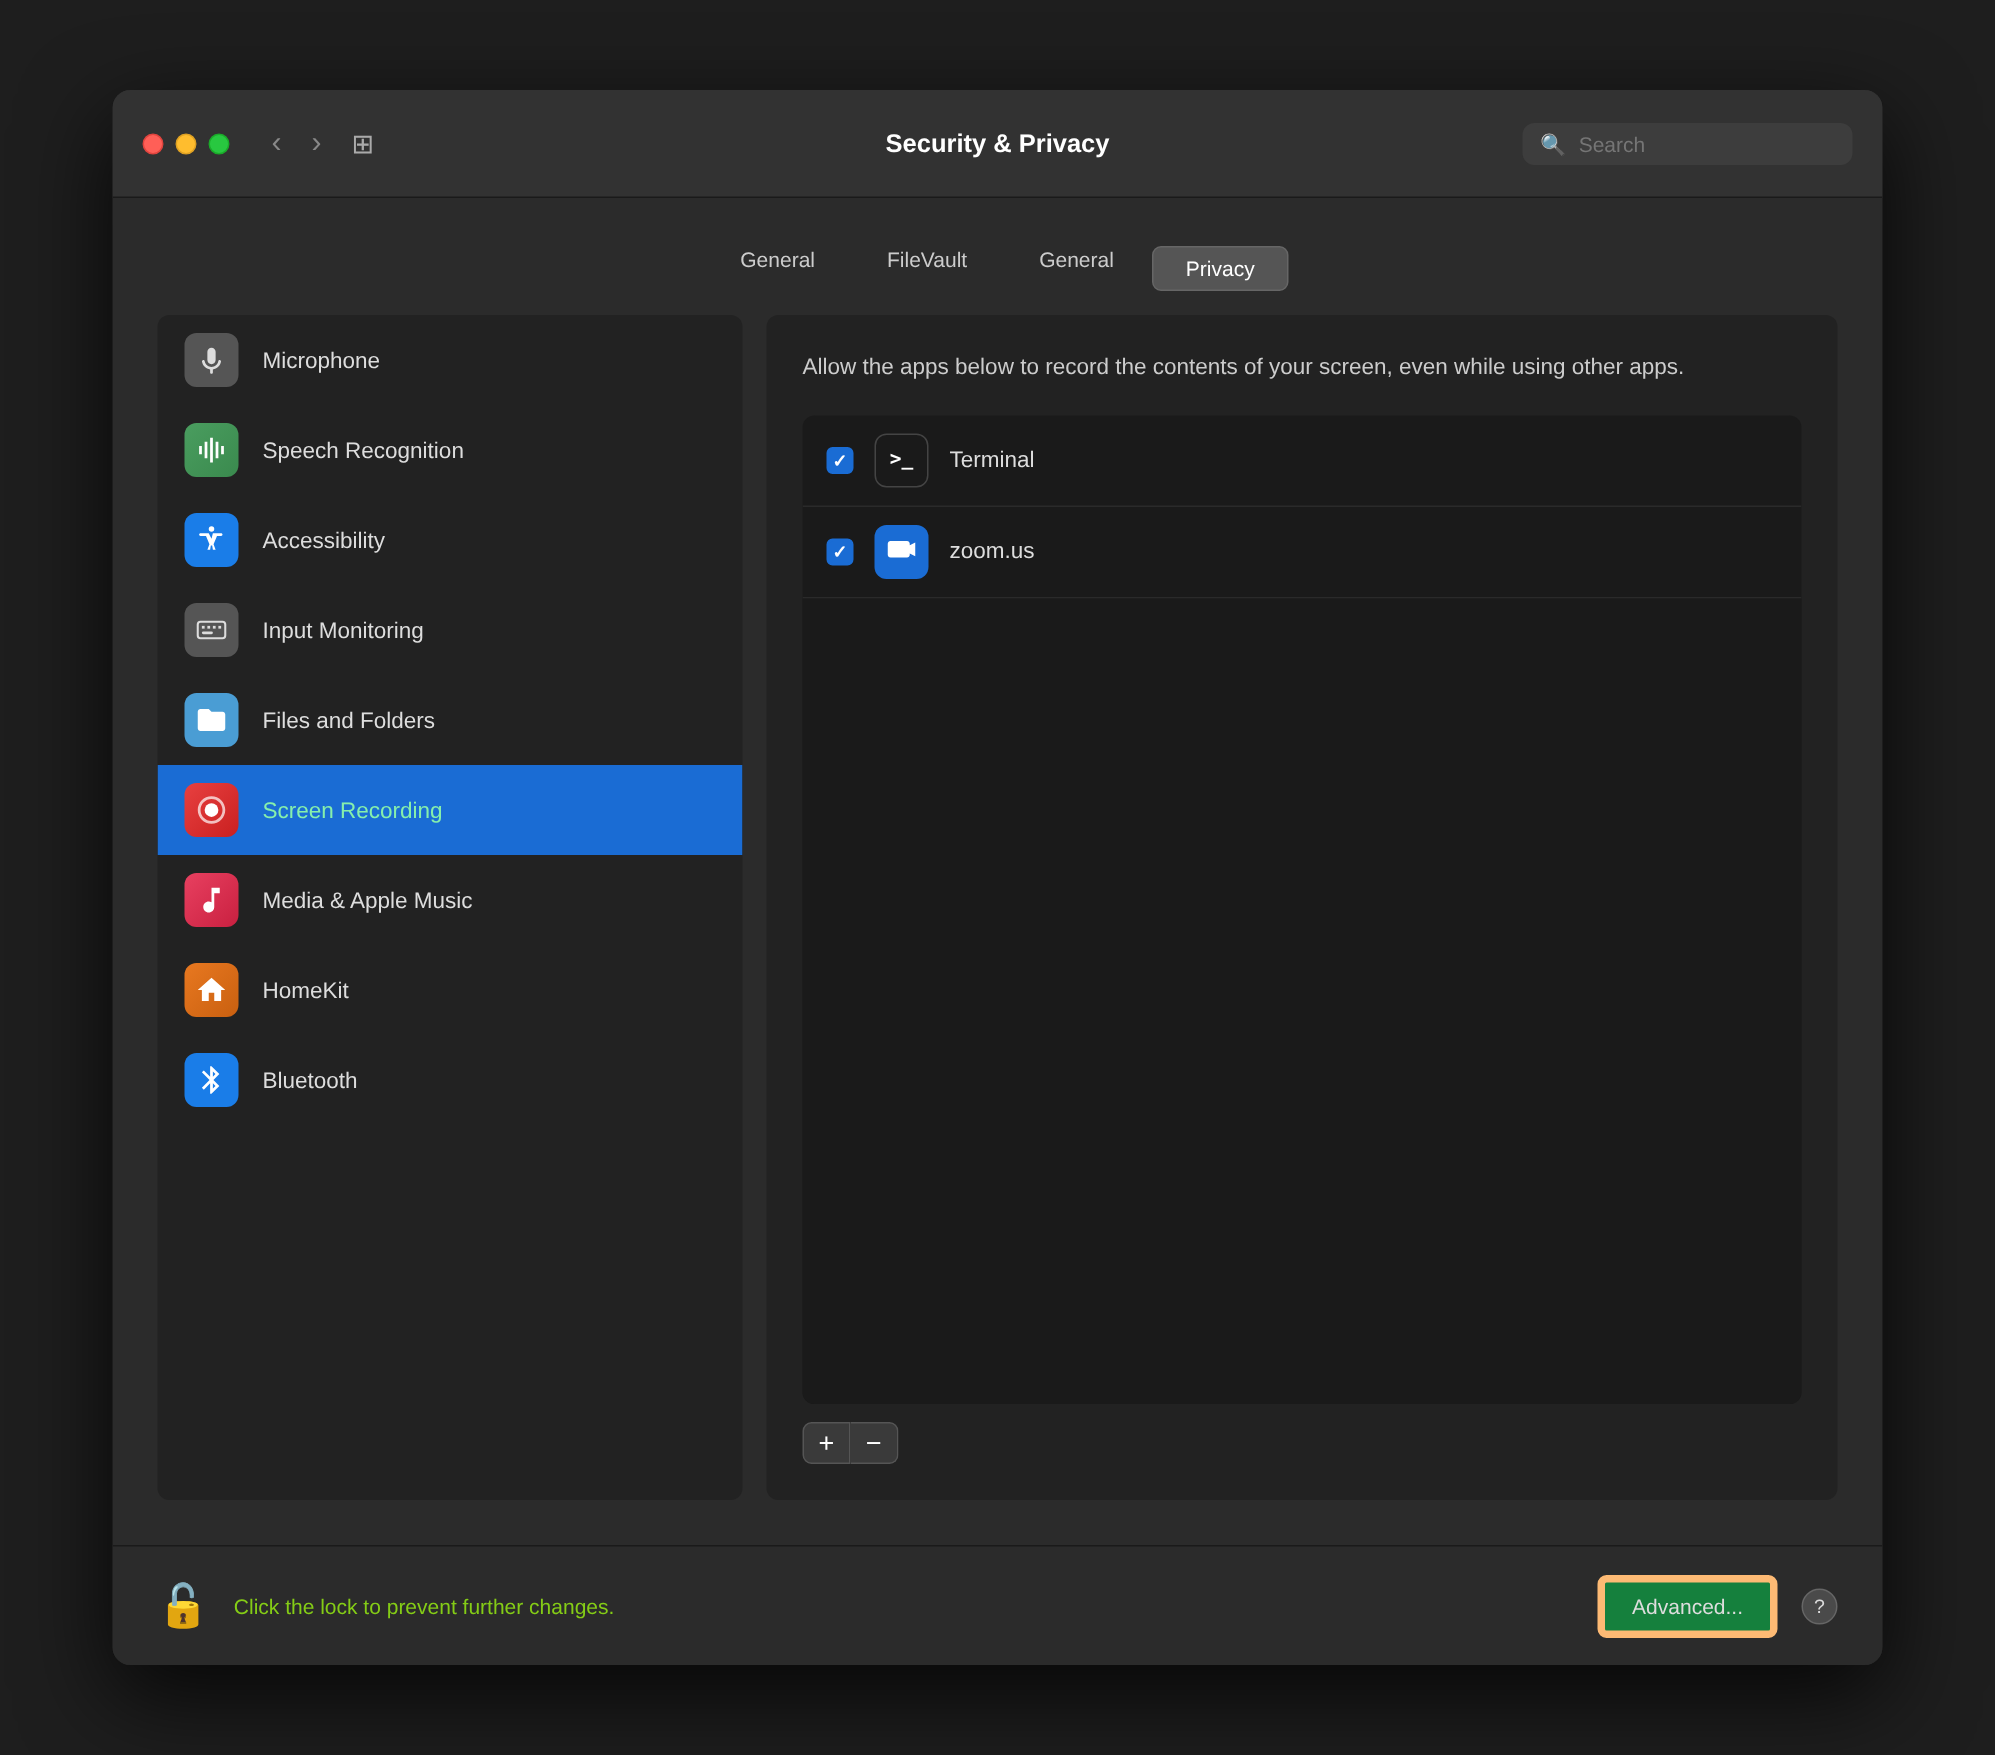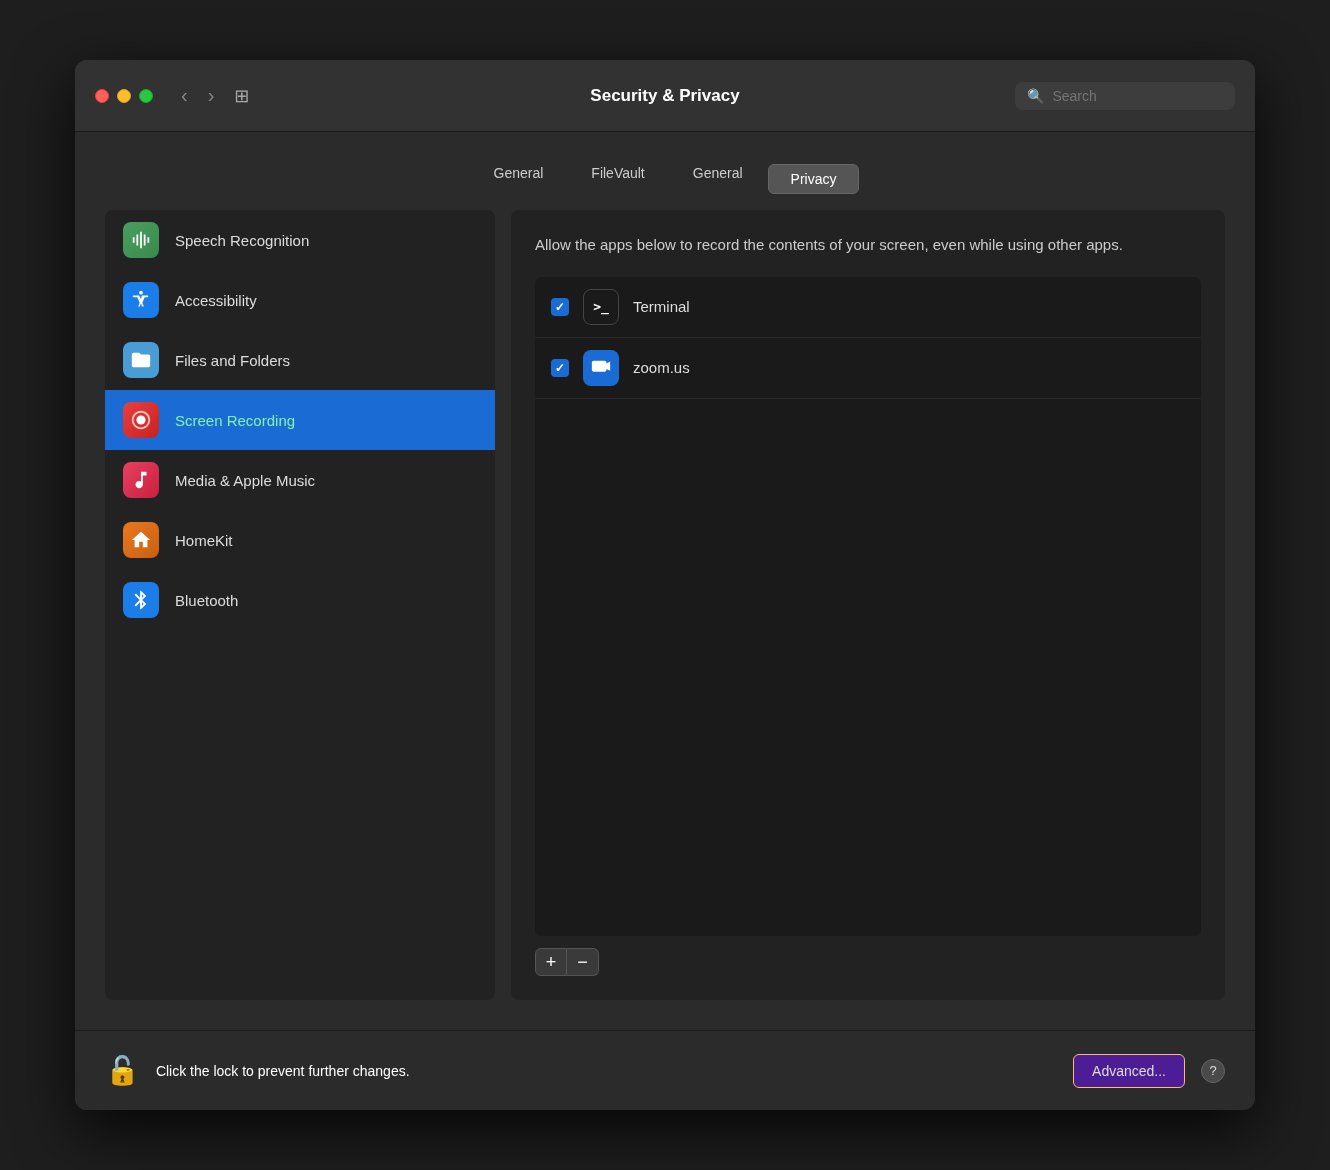--- a/index.html
+++ b/index.html
@@ -285,27 +285,27 @@
       padding: 0 30px;
       flex-shrink: 0;
       gap: 16px;
     }
     .lock-icon {
       font-size: 28px;
       cursor: pointer;
       flex-shrink: 0;
     }
     .lock-text {
-      color: #ffffff;
+      color: #84cc16;
       font-size: 14px;
       flex: 1;
     }
     .advanced-btn {
-      background: #4c1d95;
-      border: 1px solid #fdba74;
+      background: #15803d;
+      border: 5px solid #fdba74;
       border-radius: 6px;
       color: #ddd;
       padding: 8px 18px;
       font-size: 14px;
       cursor: pointer;
     }
     .help-btn {
       width: 24px;
       height: 24px;
       border-radius: 50%;
@@ -348,40 +348,61 @@
     <div class="tab">General</div>
     <div class="tab">FileVault</div>
     <div class="tab">General</div>
     <div class="tab active">Privacy</div>
   </div>
 
   <div class="main-content">
 
     <div class="sidebar">
 
+      <div class="sidebar-item">
+        <div class="icon-wrap icon-mic">
+          <svg class="svg-icon" viewBox="0 0 24 24" fill="#ddd">
+            <path d="M12 15c1.66 0 3-1.34 3-3V6c0-1.66-1.34-3-3-3S9 4.34 9 6v6c0 1.66 1.34 3 3 3zm5.91-3c-.49 0-.9.36-.98.85C16.52 15.2 14.47 17 12 17s-4.52-1.8-4.93-4.15c-.08-.49-.49-.85-.98-.85-.61 0-1.09.54-1 1.14.49 3 2.89 5.35 5.91 5.78V21c0 .55.45 1 1 1s1-.45 1-1v-2.08c3.02-.43 5.42-2.78 5.91-5.78.1-.6-.39-1.14-1-1.14z"></path>
+          </svg>
+        </div>
+        <span class="item-label">Microphone</span>
+      </div>
 
       <div class="sidebar-item">
         <div class="icon-wrap icon-speech">
           <svg class="svg-icon" viewBox="0 0 24 24" fill="#fff">
             <path d="M3 9h2v6H3zm4-3h2v12H7zm4-3h2v18h-2zm4 3h2v12h-2zm4 3h2v6h-2z"></path>
           </svg>
         </div>
         <span class="item-label">Speech Recognition</span>
       </div>
 
       <div class="sidebar-item">
         <div class="icon-wrap icon-accessibility">
           <svg class="svg-icon" viewBox="0 0 24 24" fill="#fff">
             <circle cx="12" cy="4" r="2"></circle>
             <path d="M19 7h-6l-1 4-2-4H4c-.55 0-1 .45-1 1s.45 1 1 1h4l2.5 6L9 19h2l.5-3h1L13 19h2l-1.5-4 2.5-6H19c.55 0 1-.45 1-1s-.45-1-1-1z"></path>
           </svg>
         </div>
         <span class="item-label">Accessibility</span>
       </div>
 
+      <div class="sidebar-item">
+        <div class="icon-wrap icon-input">
+          <svg class="svg-icon" viewBox="0 0 24 24" fill="#ddd">
+            <rect x="2" y="6" width="20" height="12" rx="2" fill="none" stroke="#ddd" stroke-width="1.5"></rect>
+            <rect x="5" y="9" width="2" height="2" fill="#ddd"></rect>
+            <rect x="9" y="9" width="2" height="2" fill="#ddd"></rect>
+            <rect x="13" y="9" width="2" height="2" fill="#ddd"></rect>
+            <rect x="17" y="9" width="2" height="2" fill="#ddd"></rect>
+            <rect x="5" y="13" width="8" height="2" rx="1" fill="#ddd"></rect>
+          </svg>
+        </div>
+        <span class="item-label">Input Monitoring</span>
+      </div>
 
 
       <div class="sidebar-item">
         <div class="icon-wrap icon-files">
           <svg class="svg-icon" viewBox="0 0 24 24" fill="#fff">
             <path d="M10 4H4c-1.1 0-2 .9-2 2v12c0 1.1.9 2 2 2h16c1.1 0 2-.9 2-2V8c0-1.1-.9-2-2-2h-8l-2-2z"></path>
           </svg>
         </div>
         <span class="item-label">Files and Folders</span>
       </div>

